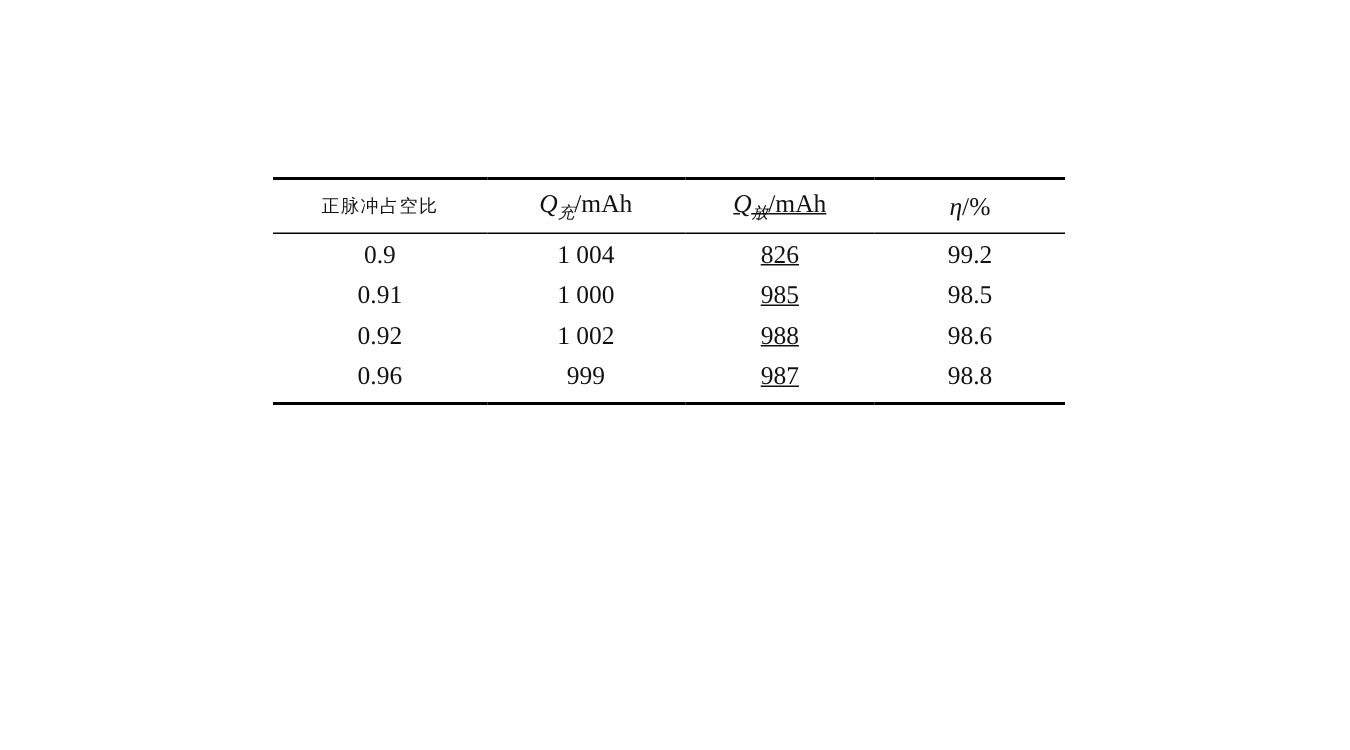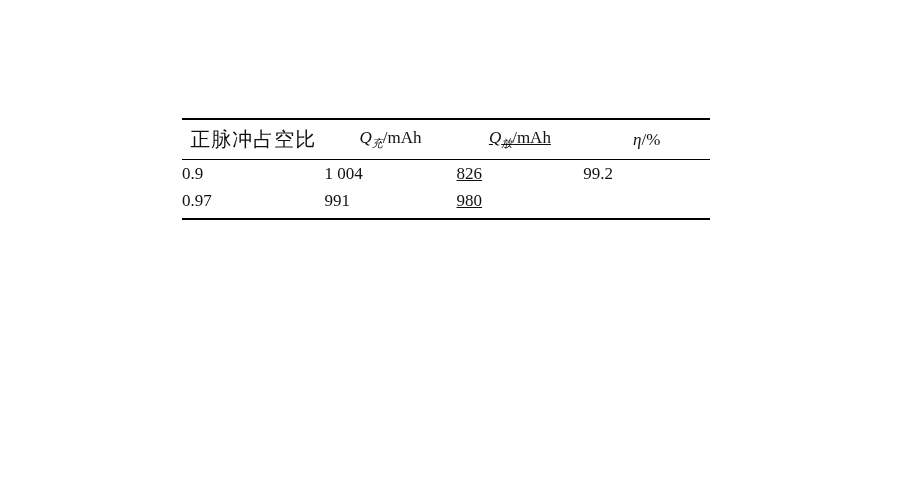--- a/index.html
+++ b/index.html
@@ -35,34 +35,35 @@
     border-top: 2.5px solid #000;
     border-bottom: 1.2px solid #000;
     padding: 6px 0 6px 0;
     font-weight: normal;
     font-style: normal;
     text-align: center;
     white-space: nowrap;
   }
   table.data-table tbody tr td {
     padding: 3.5px 0;
+    text-align: center;
     white-space: nowrap;
   }
   table.data-table tbody tr:last-child td {
     border-bottom: 2.5px solid #000;
     padding-bottom: 7px;
   }
   .col-0 { width: 27%; }
   .col-1 { width: 25%; font-family: Liberation Serif, serif; }
   .col-2 { width: 24%; text-decoration: underline; }
   .col-3 { width: 24%; }
 
   .hdr-cjk {
     font-family: "DejaVu Sans", sans-serif;
-    font-size: 20px;
+    font-size: 12px;
     letter-spacing: 1px;
   }
   .sym {
     font-family: "Liberation Serif", serif;
   }
   .sym i {
     font-style: italic;
   }
   .sub {
     font-size: 11px;
@@ -85,21 +86,33 @@
         </tr>
       </thead>
       <tbody>
         <tr>
           <td class="col-0">0.9</td>
           <td class="col-1">1 004</td>
           <td class="col-2">826</td>
           <td class="col-3">99.2</td>
         </tr>
         <tr>
-          <td class="col-0">0.97</td>
-          <td class="col-1">991</td>
-          <td class="col-2">980</td>
-          <td class="col-3"></td>
+          <td class="col-0">0.91</td>
+          <td class="col-1">1 000</td>
+          <td class="col-2">985</td>
+          <td class="col-3">98.5</td>
+        </tr>
+        <tr>
+          <td class="col-0">0.92</td>
+          <td class="col-1">1 002</td>
+          <td class="col-2">988</td>
+          <td class="col-3">98.6</td>
+        </tr>
+        <tr>
+          <td class="col-0">0.96</td>
+          <td class="col-1">999</td>
+          <td class="col-2">987</td>
+          <td class="col-3">98.8</td>
         </tr>
       </tbody>
     </table>
   </div>
 </div>
 
 </body></html>

